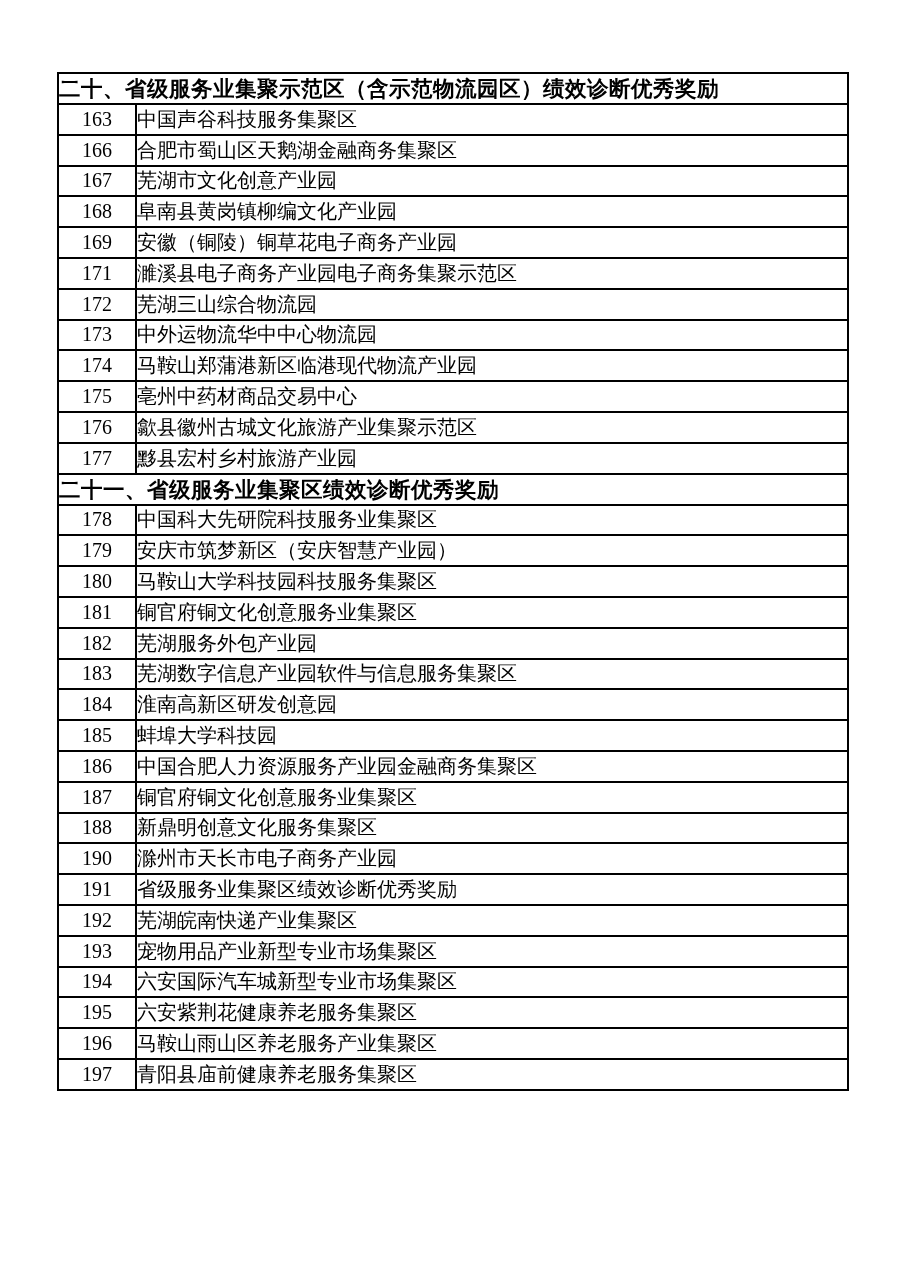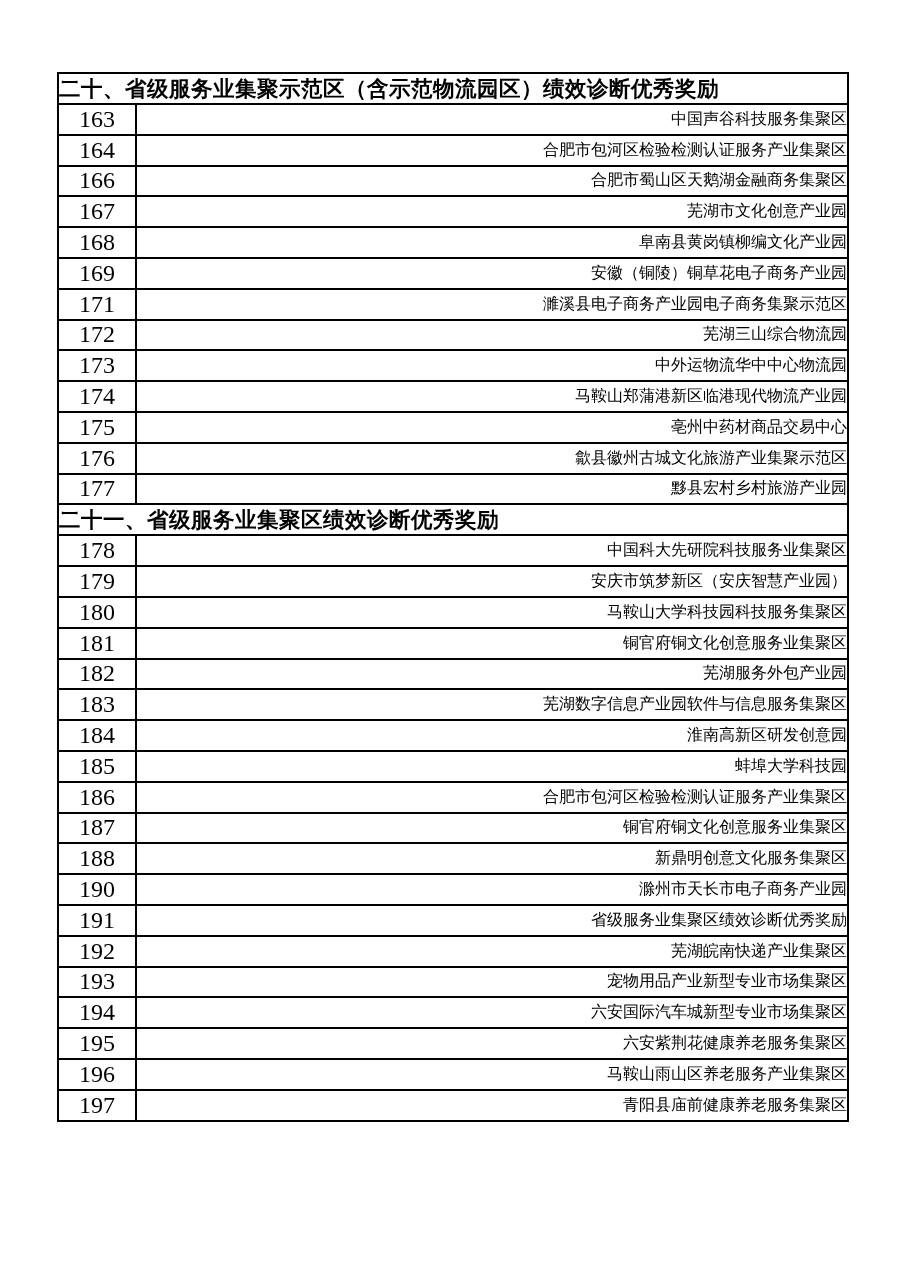--- a/index.html
+++ b/index.html
@@ -33,25 +33,25 @@
     border: 2px solid #000000;
     height: 28.8px;
     padding: 0;
     vertical-align: middle;
     overflow: hidden;
     white-space: nowrap;
   }
   .col-no { width: 78px; }
   .no-cell {
     text-align: center;
-    font-size: 24px;
+    font-size: 20px;
   }
   .name-cell {
-    text-align: right;
-    font-size: 16px;
+    text-align: left;
+    font-size: 20px;
   }
   .section-header-cell {
     font-weight: bold;
     font-size: 21.5px;
     text-align: left;
     padding-left: 5px;
     letter-spacing: 0.5px;
   }
 </style>
 </head>
@@ -65,24 +65,20 @@
     </colgroup>
     <tbody>
         <tr>
           <td colspan="2" class="section-header-cell">二十、省级服务业集聚示范区（含示范物流园区）绩效诊断优秀奖励</td>
         </tr>
         <tr>
           <td class="no-cell">163</td>
           <td class="name-cell">中国声谷科技服务集聚区</td>
         </tr>
         <tr>
-          <td class="no-cell">164</td>
-          <td class="name-cell">合肥市包河区检验检测认证服务产业集聚区</td>
-        </tr>
-        <tr>
           <td class="no-cell">166</td>
           <td class="name-cell">合肥市蜀山区天鹅湖金融商务集聚区</td>
         </tr>
         <tr>
           <td class="no-cell">167</td>
           <td class="name-cell">芜湖市文化创意产业园</td>
         </tr>
         <tr>
           <td class="no-cell">168</td>
           <td class="name-cell">阜南县黄岗镇柳编文化产业园</td>
@@ -149,21 +145,21 @@
         <tr>
           <td class="no-cell">184</td>
           <td class="name-cell">淮南高新区研发创意园</td>
         </tr>
         <tr>
           <td class="no-cell">185</td>
           <td class="name-cell">蚌埠大学科技园</td>
         </tr>
         <tr>
           <td class="no-cell">186</td>
-          <td class="name-cell">合肥市包河区检验检测认证服务产业集聚区</td>
+          <td class="name-cell">中国合肥人力资源服务产业园金融商务集聚区</td>
         </tr>
         <tr>
           <td class="no-cell">187</td>
           <td class="name-cell">铜官府铜文化创意服务业集聚区</td>
         </tr>
         <tr>
           <td class="no-cell">188</td>
           <td class="name-cell">新鼎明创意文化服务集聚区</td>
         </tr>
         <tr>

